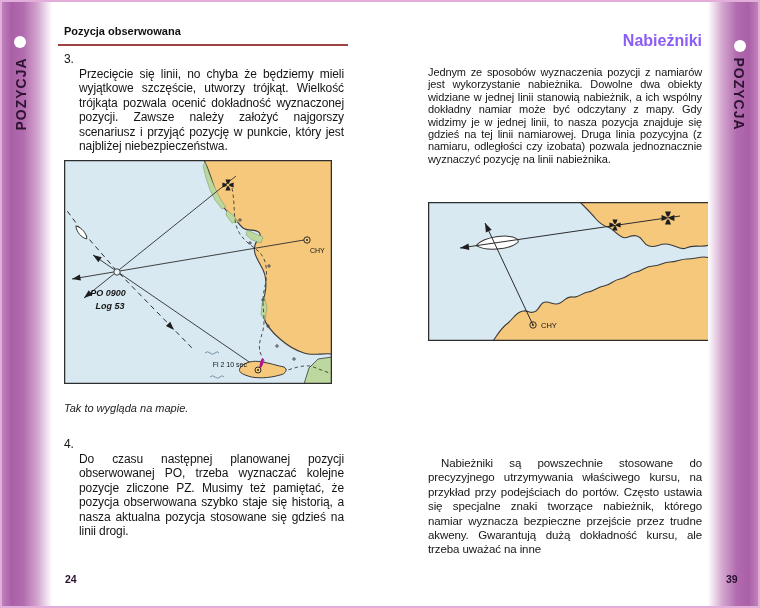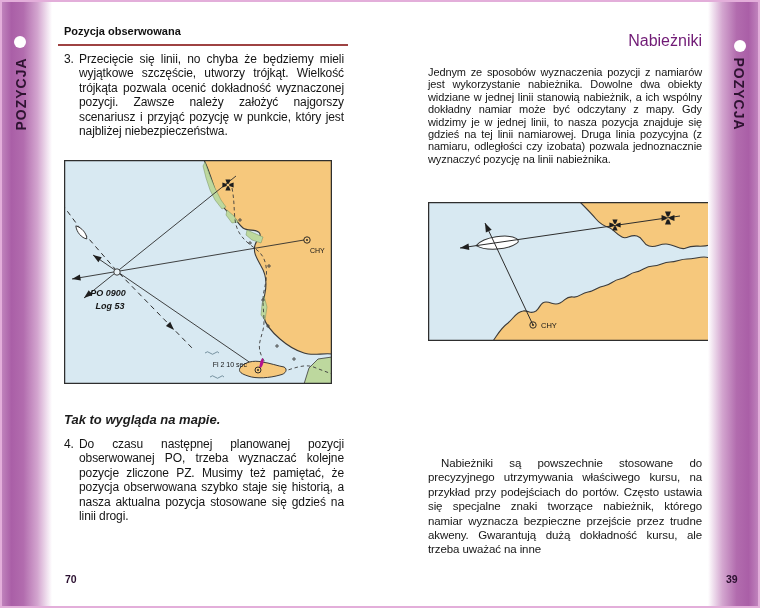--- a/index.html
+++ b/index.html
@@ -23,49 +23,49 @@
   .page-num{position:absolute;font-size:10.5px;font-weight:bold;color:#2b1030;z-index:10;}
   #pn-left{left:65px;top:573px;}
   #pn-right{left:726px;top:573px;text-align:center;}
   
   .lp-heading{position:absolute;left:64px;top:25px;font-size:11px;font-weight:bold;color:#101010;}
   .heading-rule{position:absolute;left:58px;top:44px;width:290px;height:2px;background:#9e4242;}
   .list-item{position:absolute;display:flex;font-size:12px;line-height:14.4px;letter-spacing:-0.1px;}
   #item3{left:64px;top:52px;width:280px;}
   #item4{left:64px;top:437px;width:280px;}
   .list-num{flex:none;width:15px;}
-  .list-text{flex:1;text-align:justify;}
+  .list-text{flex:1;text-align:justify;margin-top:15px;}
   .figure{position:absolute;}
   #fig-left{left:64px;top:160px;}
   #fig-right{left:428px;top:202px;}
-  .caption{position:absolute;left:64px;top:412px;font-size:13px;font-style:italic;color:#1c1c1c;font-weight:bold;}
+  .caption{position:absolute;left:64px;top:402px;font-size:11px;font-style:italic;color:#1c1c1c;}
   
   .rp-heading{position:absolute;left:428px;top:32px;width:274px;text-align:right;
-    font-size:16px;font-weight:normal;color:#701a75;}
+    font-size:16px;font-weight:bold;color:#8b5cf6;}
   .rp-para{position:absolute;left:428px;width:274px;text-align:justify;color:#161616;}
   #para1{top:66px;font-size:11px;line-height:12.4px;letter-spacing:-0.1px;}
   #para2{top:422px;font-size:11.5px;line-height:14.4px;text-indent:13px;letter-spacing:-0.1px;margin-top:34px;}
   svg text{font-family:"Liberation Sans","DejaVu Sans",sans-serif;}
 </style>
 </head>
 <body>
 
 <div id="spread">
   <div class="outer-frame"></div>
 
   <div class="tab left">
     <div class="tab-dot"></div>
     <div class="tab-label">POZYCJA</div>
   </div>
 
   <div class="tab right">
     <div class="tab-dot"></div>
     <div class="tab-label">POZYCJA</div>
   </div>
-  <div class="page-num" id="pn-left">70</div>
+  <div class="page-num" id="pn-left">24</div>
   <div class="page-num" id="pn-right">39</div>
 
   <div class="lp-heading">Pozycja obserwowana</div>
   <div class="heading-rule"></div>
 
   <div class="list-item" id="item3">
     <div class="list-num">3.</div>
     <div class="list-text">Przecięcie się linii, no chyba że będziemy mieli wyjątkowe szczęście, utworzy trójkąt. Wielkość trójkąta pozwala ocenić dokładność wyznaczonej pozycji. Zawsze należy założyć najgorszy scenariusz i przyjąć pozycję w punkcie, który jest najbliżej niebezpieczeństwa.</div>
   </div>
 

